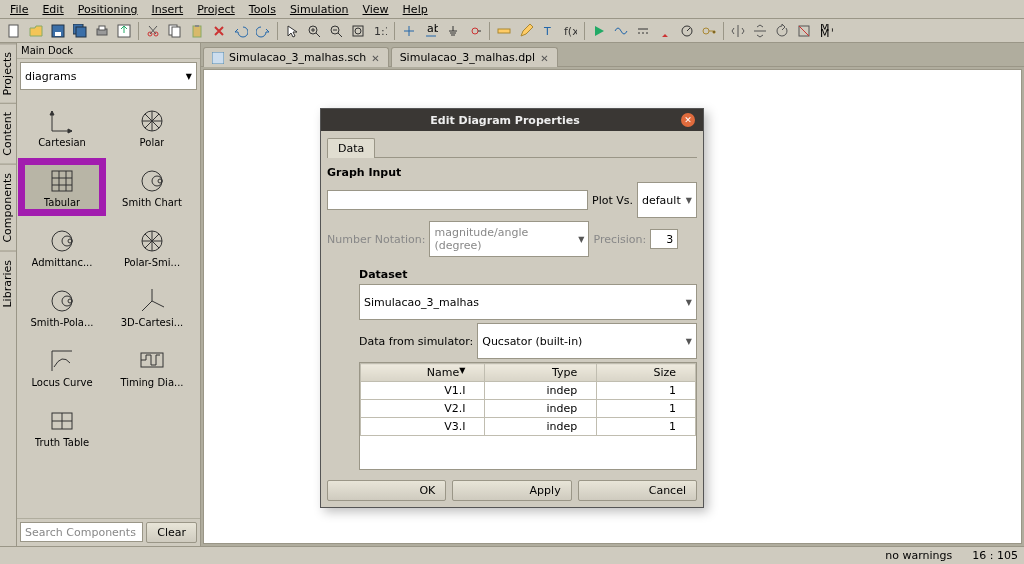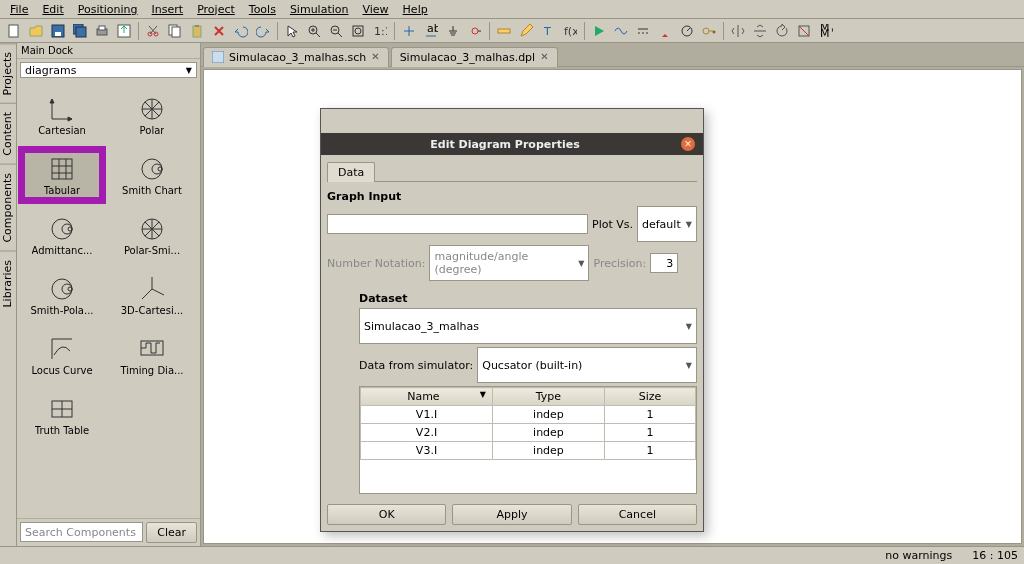--- a/index.html
+++ b/index.html
@@ -8,60 +8,60 @@
   .menubar span { padding: 2px 6px; cursor: default; text-decoration: underline; }
   .toolbar { background: #cfcbbf; border-bottom: 1px solid #9a9687; height: 24px; display: flex; align-items: center; padding: 0 4px; gap: 2px; }
   .tbtn { width: 20px; height: 20px; display: flex; align-items: center; justify-content: center; border: 1px solid transparent; border-radius: 2px; }
   .tsep { width: 1px; height: 18px; background: #9a9687; margin: 0 2px; }
   svg { display: block; }
   .main { display: flex; height: calc(100% - 19px - 24px - 18px); }
   .sidetabs { width: 17px; background: #cfcbbf; border-right: 1px solid #9a9687; display: flex; flex-direction: column; }
   .sidetab { writing-mode: vertical-rl; transform: rotate(180deg); padding: 8px 1px; border-bottom: 1px solid #9a9687; text-align: center; cursor: default; background: #cfcbbf; }
   .dock { width: 184px; background: #cfcbbf; border-right: 1px solid #9a9687; display: flex; flex-direction: column; }
   .dock-title { padding: 2px 4px; font-size: 10px; border-bottom: 1px solid #b0ad9e; }
-  .combo { margin: 3px; height: 16px; background: #fff; border: 1px solid #9a9687; display: flex; align-items: center; padding: 0 4px; justify-content: space-between; }
+  .combo { margin: 3px; height: 28px; background: #fff; border: 1px solid #9a9687; display: flex; align-items: center; padding: 0 4px; justify-content: space-between; }
   .combo .arrow { font-size: 8px; }
   .palette { flex: 1; overflow: auto; padding: 4px 0; }
   .prow { display: flex; }
   .pitem { width: 88px; height: 58px; display: flex; flex-direction: column; align-items: center; justify-content: center; gap: 2px; cursor: default; border: 1px solid transparent; margin: 1px; }
   .pitem.sel { background: #b8b5a6; border: 7px solid #a21caf; }
   .plabel { font-size: 10px; text-align: center; max-width: 80px; overflow: hidden; text-overflow: ellipsis; white-space: nowrap; }
   .dockfoot { display: flex; padding: 3px; gap: 3px; border-top: 1px solid #b0ad9e; }
   .searchbox { flex: 1; height: 20px; background: #fff; border: 1px solid #9a9687; padding: 0 4px; color: #888; display: flex; align-items: center; }
   .btn { background: linear-gradient(#e8e5d8,#cfcbbf); border: 1px solid #9a9687; border-radius: 2px; padding: 3px 10px; cursor: default; text-align: center; }
   .workspace { flex: 1; background: #b0ad9e; position: relative; }
   .docTabs { height: 24px; background: #b0ad9e; display: flex; align-items: flex-end; gap: 2px; padding-left: 2px; border-bottom: 1px solid #9a9687; }
-  .docTab { background: #cfcbbf; border: 1px solid #9a9687; border-bottom: none; border-radius: 3px 3px 0 0; padding: 3px 8px; display: flex; align-items: flex-start; gap: 5px; position: relative; top: 1px; }
+  .docTab { background: #cfcbbf; border: 1px solid #9a9687; border-bottom: none; border-radius: 3px 3px 0 0; padding: 3px 8px; display: flex; align-items: flex-end; gap: 5px; position: relative; top: 1px; }
   .docTab .icon { width: 12px; height: 12px; display:inline-block; }
   .docTab .close { font-size: 10px; color: #555; }
   .canvas { position: absolute; left: 2px; right: 2px; top: 26px; bottom: 2px; background: #fff; border: 1px solid #9a9687; }
   .statusbar { position: absolute; left: 0; right: 0; bottom: 0; height: 18px; background: #cfcbbf; border-top: 1px solid #9a9687; display: flex; justify-content: flex-end; align-items: center; padding: 0 6px; gap: 20px; }
 
   .dialog { position: absolute; left: 320px; top: 108px; width: 384px; background: #cfcbbf; border: 1px solid #555; box-shadow: 4px 4px 10px rgba(0,0,0,.25); }
-  .dlg-title { background: #3a3734; color: #eee; padding: 4px 8px; display: flex; justify-content: space-between; align-items: center; font-weight: bold; font-size: 11px; margin-top: 24px; }
+  .dlg-title { background: #3a3734; color: #eee; padding: 4px 8px; display: flex; justify-content: space-between; align-items: center; font-weight: bold; font-size: 11px; }
   .dlg-close { width: 14px; height: 14px; background: #e06b3d; border-radius: 7px; display: flex; align-items: center; justify-content: center; color: #fff; font-size: 9px; cursor: default; }
   .dlg-body { padding: 6px; }
   .tabstrip { display: flex; border-bottom: 1px solid #9a9687; }
   .tabstrip .tab { padding: 3px 10px; border: 1px solid #9a9687; border-bottom: none; background: #e0ddd0; border-radius: 2px 2px 0 0; position: relative; top: 1px; }
   .section-label { font-weight: bold; margin: 8px 0 3px 0; }
   .row { display: flex; align-items: center; gap: 4px; margin: 3px 0; }
   input[type=text] { background: #fff; border: 1px solid #9a9687; height: 20px; padding: 0 4px; }
   .dd { background: #fff; border: 1px solid #9a9687; height: 36px; display: flex; align-items: center; padding: 0 4px; justify-content: space-between; gap: 4px;}
   .dd .ar { font-size: 8px; color: #555; }
   .muted { color: #888; }
   .twocol { display: flex; gap: 16px; margin-left: 32px; }
   .col { flex: 1; }
   table { width: 100%; border-collapse: collapse; background: #fff; }
-  th, td { border: 1px solid #c0bdb0; padding: 2px 6px; text-align: center; font-size: 11px; }
+  th, td { border: 1px solid #c0bdb0; padding: 2px 19px; text-align: right; font-size: 11px; }
   th { background: linear-gradient(#eeeade,#d8d4c7); font-weight: normal; }
   th .sar { font-size: 8px; float: right; }
   .tablewrap { border: 1px solid #9a9687; height: 108px; overflow: auto; background: #fff; }
   .graphbox { border: 1px solid #9a9687; background: #fff; height: 88px; }
   .btnrow { display: flex; gap: 6px; margin-top: 10px; }
-  .btnrow .btn { flex: 1; }
+  .btnrow .btn { flex: 1; text-align: right; }
   .colbtns { display:flex; flex-direction:column; gap:3px; margin-top:4px;}
   .colbtns .btn { width: 100%; }
 </style>
 </head>
 <body>
 
 <div class="menubar">
   <span>File</span>
   <span>Edit</span>
   <span>Positioning</span>

